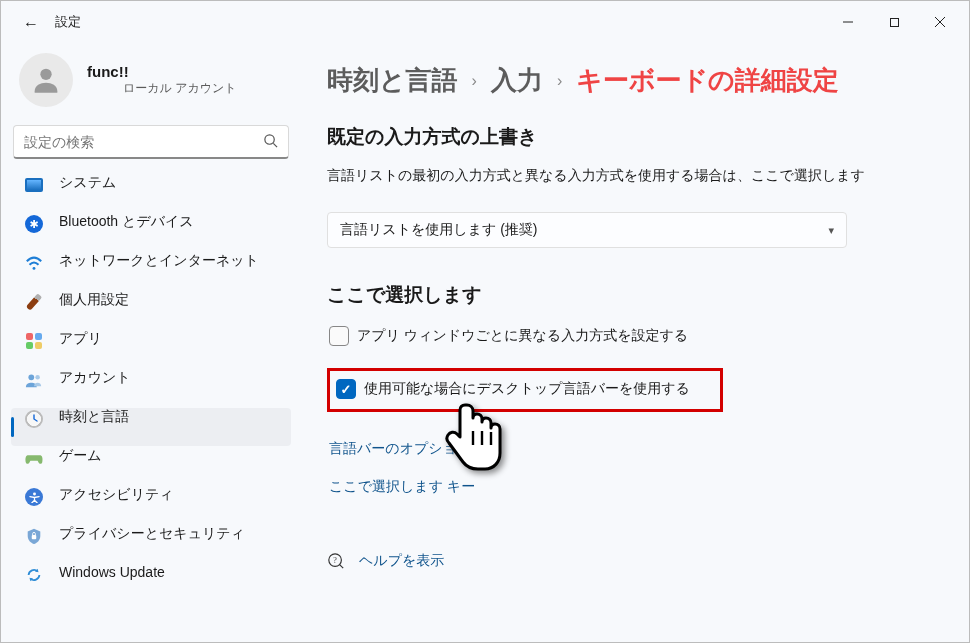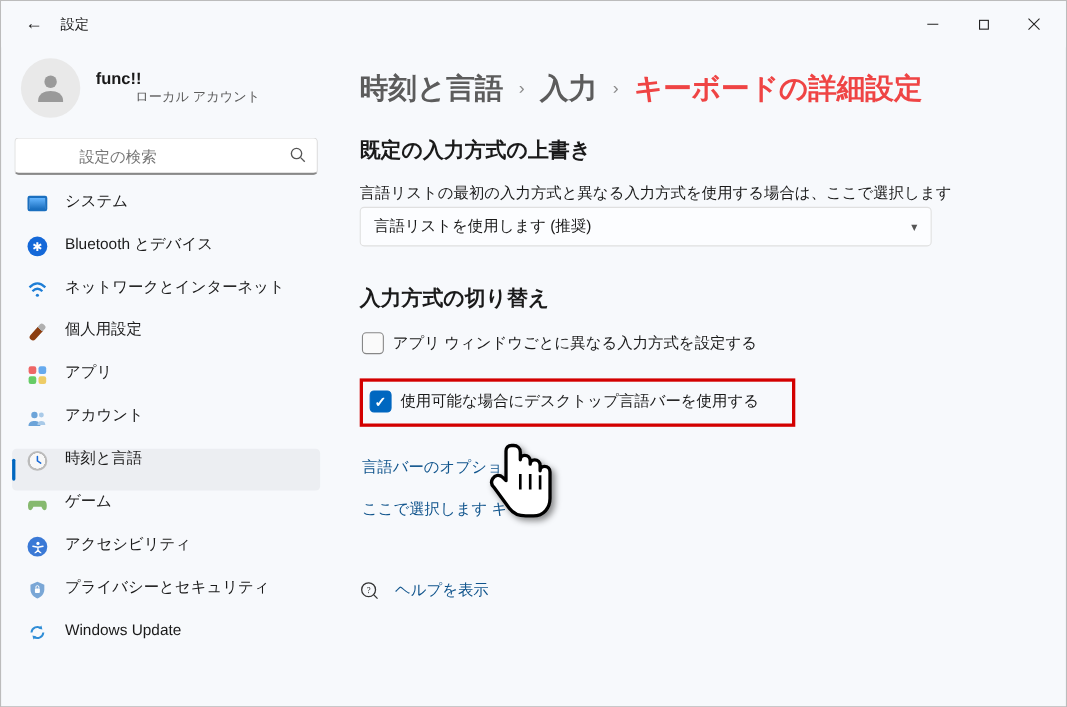--- a/index.html
+++ b/index.html
@@ -66,21 +66,20 @@
     border: 1px solid #d9d9d9;
     border-bottom: 2px solid #888;
     border-radius: 4px;
     padding: 0 10px;
     margin: 0 4px 14px 4px;
   }
   .searchbox input {
     border: none; outline: none; flex: 1;
     font-size: 14px; background: transparent;
     color: #3b82f6;
-    margin-left: 48px;
   }
   .searchbox .sicon { color: #555; }
 
   .nav { list-style: none; }
   .nav li {
     display: flex; 
     height: 38px;
     padding: 0 10px 0 12px;
     border-radius: 4px;
     margin: 1px 2px;
@@ -113,21 +112,21 @@
     font-size: 26px; font-weight: 600;
     margin-bottom: 26px;
   }
   .bc .seg0, .bc .seg1 { color: #5c5c5c; font-weight: 600; }
   .bc .chev { color: #8a8a8a; font-size: 16px; font-weight: 400; }
   .bc .segcur { color: #ef4444; }
 
   h2.section {
     font-size: 19px; font-weight: 700; margin: 0 0 14px 0;
   }
-  p.desc { font-size: 14px; line-height: 1.6; margin-bottom: 2px; max-width: 600px; }
+  p.desc { font-size: 14px; line-height: 1.6; margin-bottom: 26px; max-width: 600px; }
 
   .dropdown {
     width: 520px; height: 36px;
     background: #fcfdff;
     border: 1px solid #e0e0e0;
     border-radius: 4px;
     display: flex; align-items: center;
     padding: 0 12px;
     margin-bottom: 34px;
   }
@@ -361,21 +360,21 @@
     </div>
 
     <h2 class="section">既定の入力方式の上書き</h2>
     <p class="desc">言語リストの最初の入力方式と異なる入力方式を使用する場合は、ここで選択します</p>
 
     <div class="dropdown">
       <span class="ddval">言語リストを使用します (推奨)</span>
       <span class="ddc">▾</span>
     </div>
 
-    <h2 class="section">入力方式の切り替え</h2>
+    <h2 class="section">ここで選択します</h2>
 
     <div class="cbrow">
       <span class="cbox"></span>
       <span>アプリ ウィンドウごとに異なる入力方式を設定する</span>
     </div>
 
     <div class="highlight-box">
       <div class="cbrow" style="margin:0">
         <span class="cbox checked">✓</span>
         <span>使用可能な場合にデスクトップ言語バーを使用する</span>

